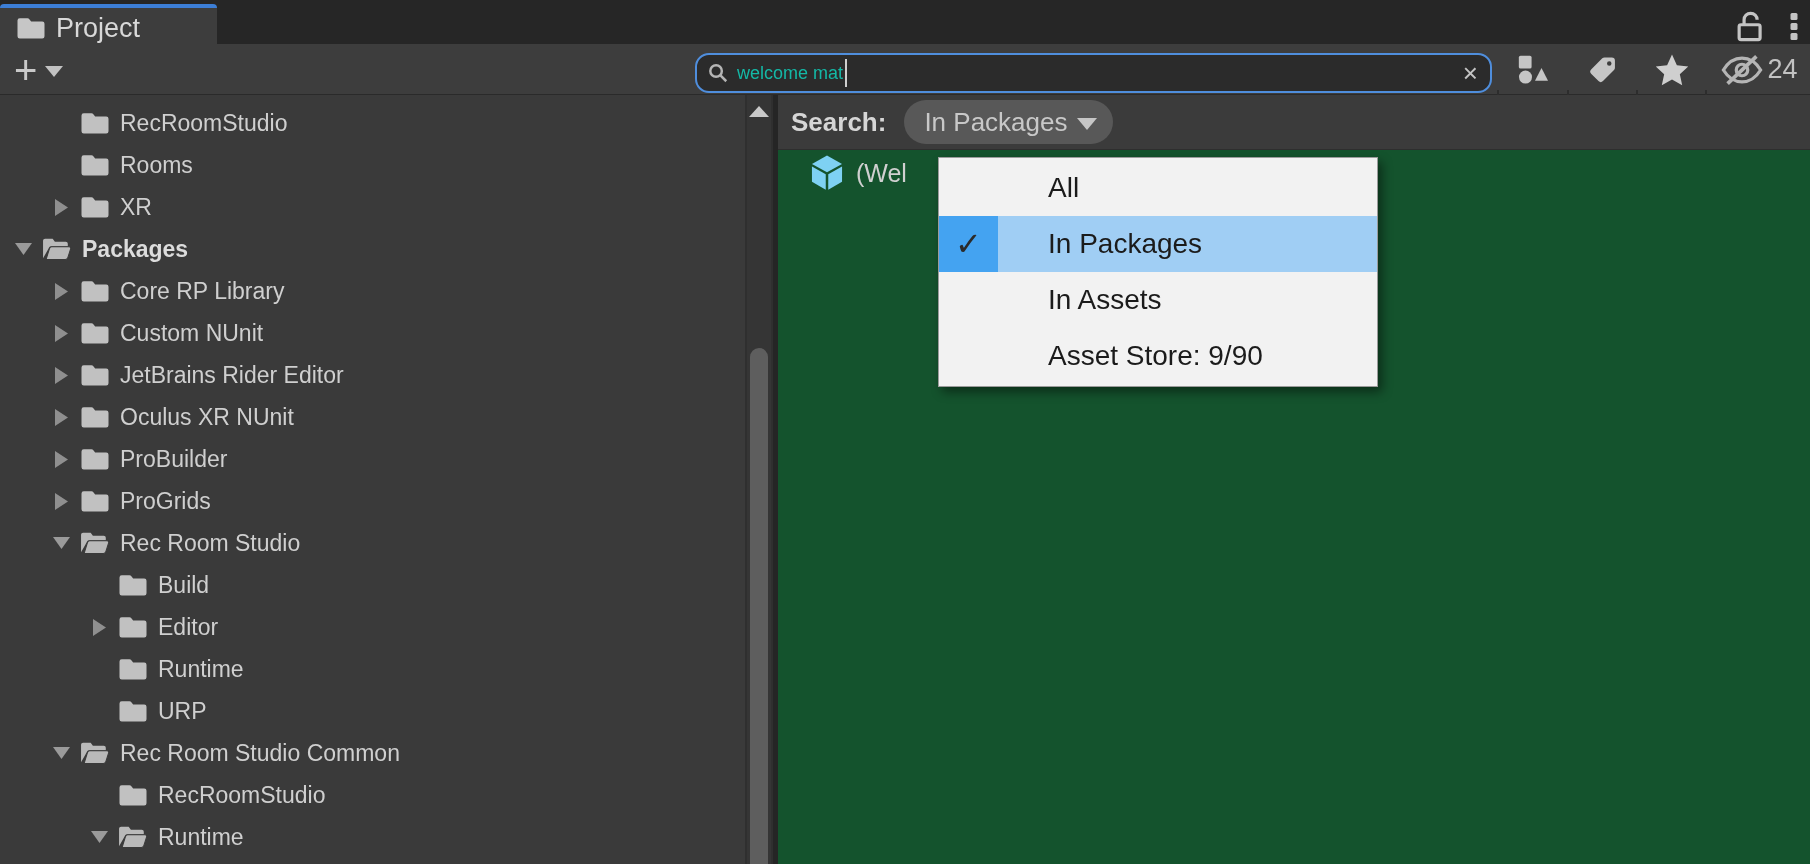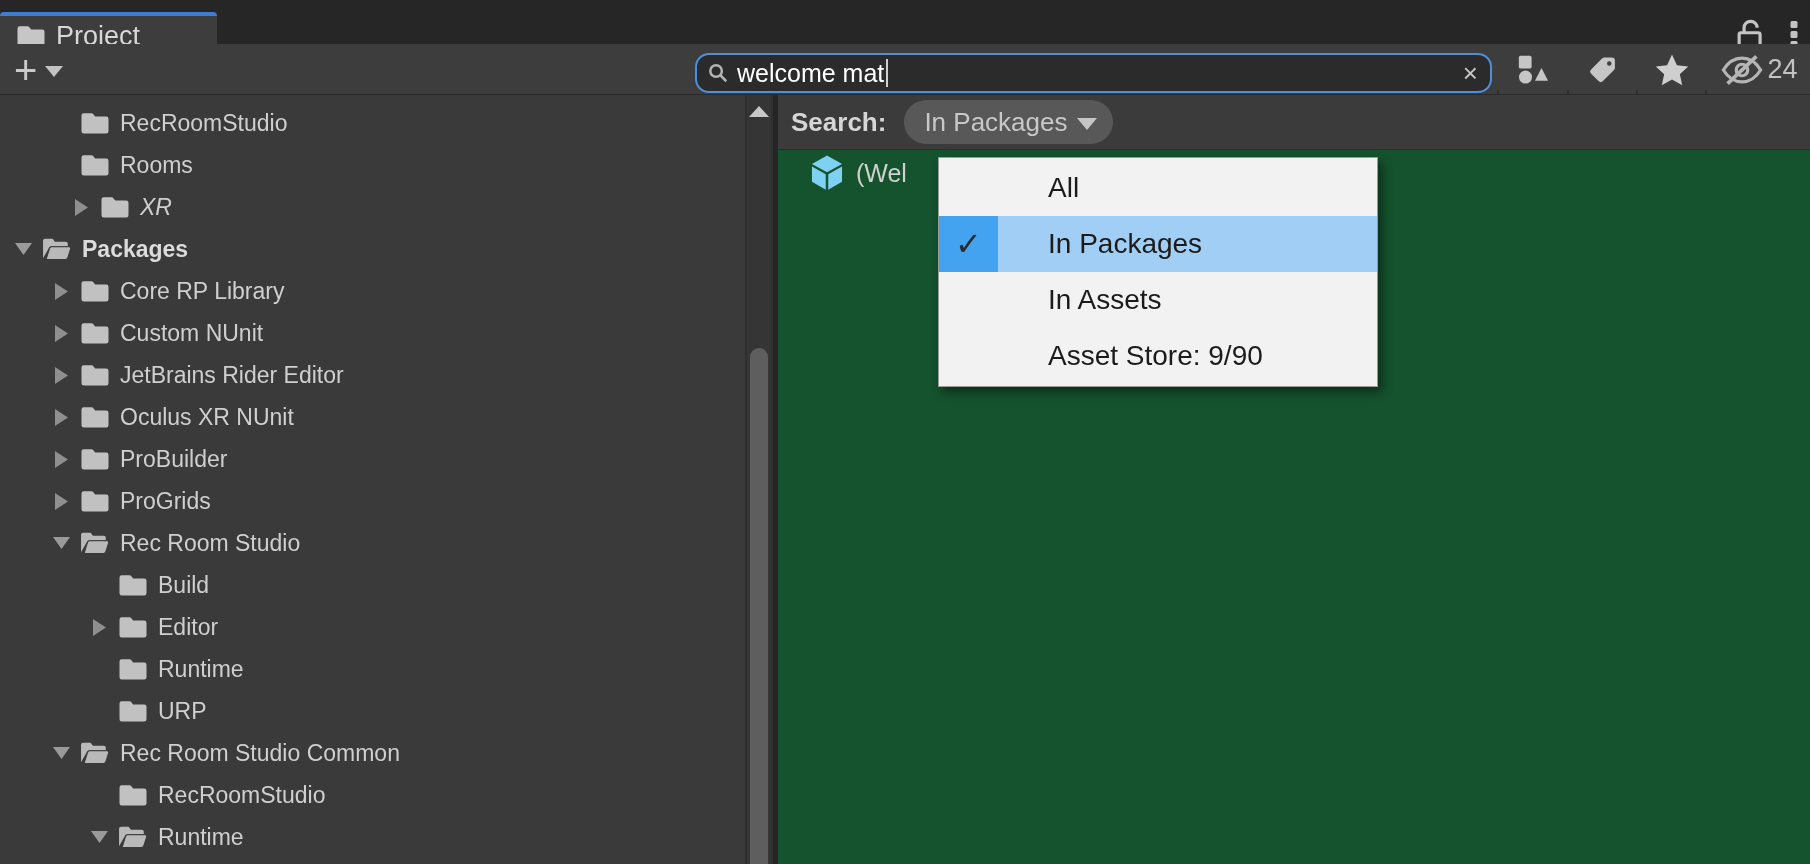--- a/index.html
+++ b/index.html
@@ -1,35 +1,35 @@
 <!DOCTYPE html>
 <html><head>
 <meta charset="utf-8">
 <style>
   html,body{margin:0;padding:0;background:#1e1e1e;}
   *{box-sizing:border-box;font-family:"Liberation Sans", sans-serif;}
   #app{position:relative;width:1810px;height:864px;background:#262626;overflow:hidden;color:#cfcfcf;}
 
   
-  .tabbar{position:absolute;left:0;top:12px;width:1810px;height:44px;background:#262626;}
+  .tabbar{position:absolute;left:0;top:4px;width:1810px;height:44px;background:#262626;}
   .tab{position:absolute;left:0;top:0;width:217px;height:44px;background:#3d3d3d;
        border-top:4px solid #3c7ed6;border-radius:4px 4px 0 0;
        display:flex;align-items:center;padding-left:16px;gap:10px;}
   .tab-label{font-size:27px;color:#d8d8d8;}
   .titlebar-icons{position:absolute;right:12px;top:0;height:44px;display:flex;align-items:center;gap:26px;}
 
   
   .toolbar{position:absolute;left:0;top:44px;width:1810px;height:51px;background:#3d3d3d;border-bottom:1px solid #2a2a2a;}
   .create-btn{position:absolute;left:14px;top:0;height:51px;display:flex;align-items:center;gap:8px;cursor:default;}
   .plus{font-size:40px;line-height:40px;color:#c9c9c9;font-weight:400;}
   .caret-down{width:0;height:0;border-left:9px solid transparent;border-right:9px solid transparent;border-top:11px solid #c2c2c2;margin-top:4px;}
 
   .searchfield{position:absolute;left:695px;top:9px;width:797px;height:40px;background:#2b2b2b;
        border:2px solid #4f8edd;border-radius:14px;display:flex;align-items:center;padding:0 12px 0 10px;}
-  .search-text{font-size:25px;color:#ffffff;margin-left:8px;white-space:pre;}
+  .search-text{font-size:18px;color:#14b8a6;margin-left:8px;white-space:pre;}
   .text-caret{display:inline-block;width:2px;height:28px;background:#cfcfcf;margin-left:2px;vertical-align:middle;}
   .clear-x{margin-left:auto;font-size:26px;color:#c4c4c4;line-height:1;}
 
   .tool-btn{position:absolute;top:0;height:51px;display:flex;align-items:center;justify-content:center;}
   .tb-div{position:absolute;top:46px;width:2px;height:49px;background:#2d2d2d;}
   .hidden-count{font-size:27px;color:#c2c2c2;margin-left:3px;}
 
   
   .left-panel{position:absolute;left:0;top:95px;width:745px;height:769px;background:#3a3a3a;overflow:hidden;}
   .v-scrollbar{position:absolute;left:745px;top:95px;width:28px;height:769px;background:#353535;border-left:2px solid #2f2f2f;border-right:2px solid #2f2f2f;}
@@ -170,21 +170,21 @@
   </div>
         <div class="tree-row" style="padding-left: 46px;">
     <span class="t-arrow"></span>
     <span class="t-folder">
             <svg width="30" height="24" viewBox="0 0 20 16">
               <path d="M1 3 a1.5 1.5 0 0 1 1.5 -1.5 h5.2 a1.5 1.5 0 0 1 1.2 .6 l1.2 1.6 h7.4 a1.5 1.5 0 0 1 1.5 1.5 v8.3 a1.5 1.5 0 0 1 -1.5 1.5 h-15 a1.5 1.5 0 0 1 -1.5 -1.5 Z" fill="#c1c1c1"></path>
             </svg>
           </span>
     <span class="t-label">Rooms</span>
   </div>
-        <div class="tree-row" style="padding-left: 66px; font-style: italic;">
+        <div class="tree-row" style="padding-left: 46px;">
     <span class="t-arrow">
             <svg width="13" height="17" viewBox="0 0 10 13">
               <polygon points="0,0 10,6.5 0,13" fill="#8f8f8f"></polygon>
             </svg>
           </span>
     <span class="t-folder">
             <svg width="30" height="24" viewBox="0 0 20 16">
               <path d="M1 3 a1.5 1.5 0 0 1 1.5 -1.5 h5.2 a1.5 1.5 0 0 1 1.2 .6 l1.2 1.6 h7.4 a1.5 1.5 0 0 1 1.5 1.5 v8.3 a1.5 1.5 0 0 1 -1.5 1.5 h-15 a1.5 1.5 0 0 1 -1.5 -1.5 Z" fill="#c1c1c1"></path>
             </svg>
           </span>

